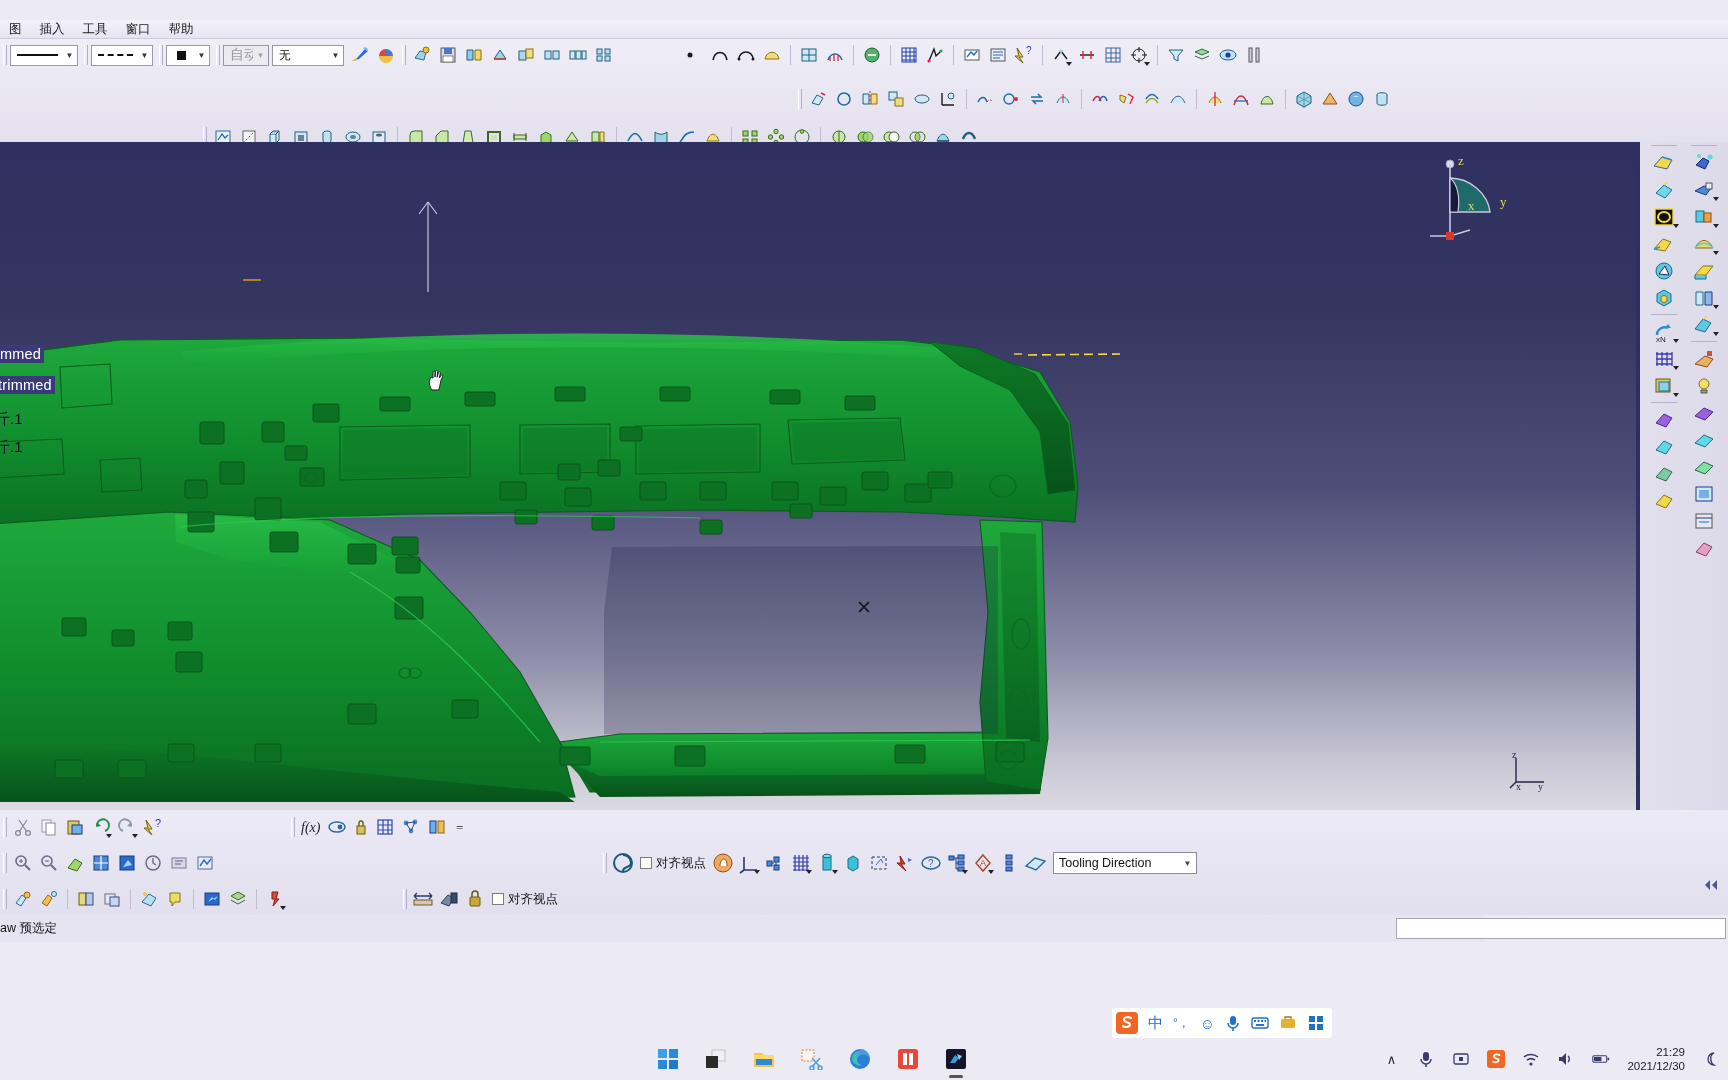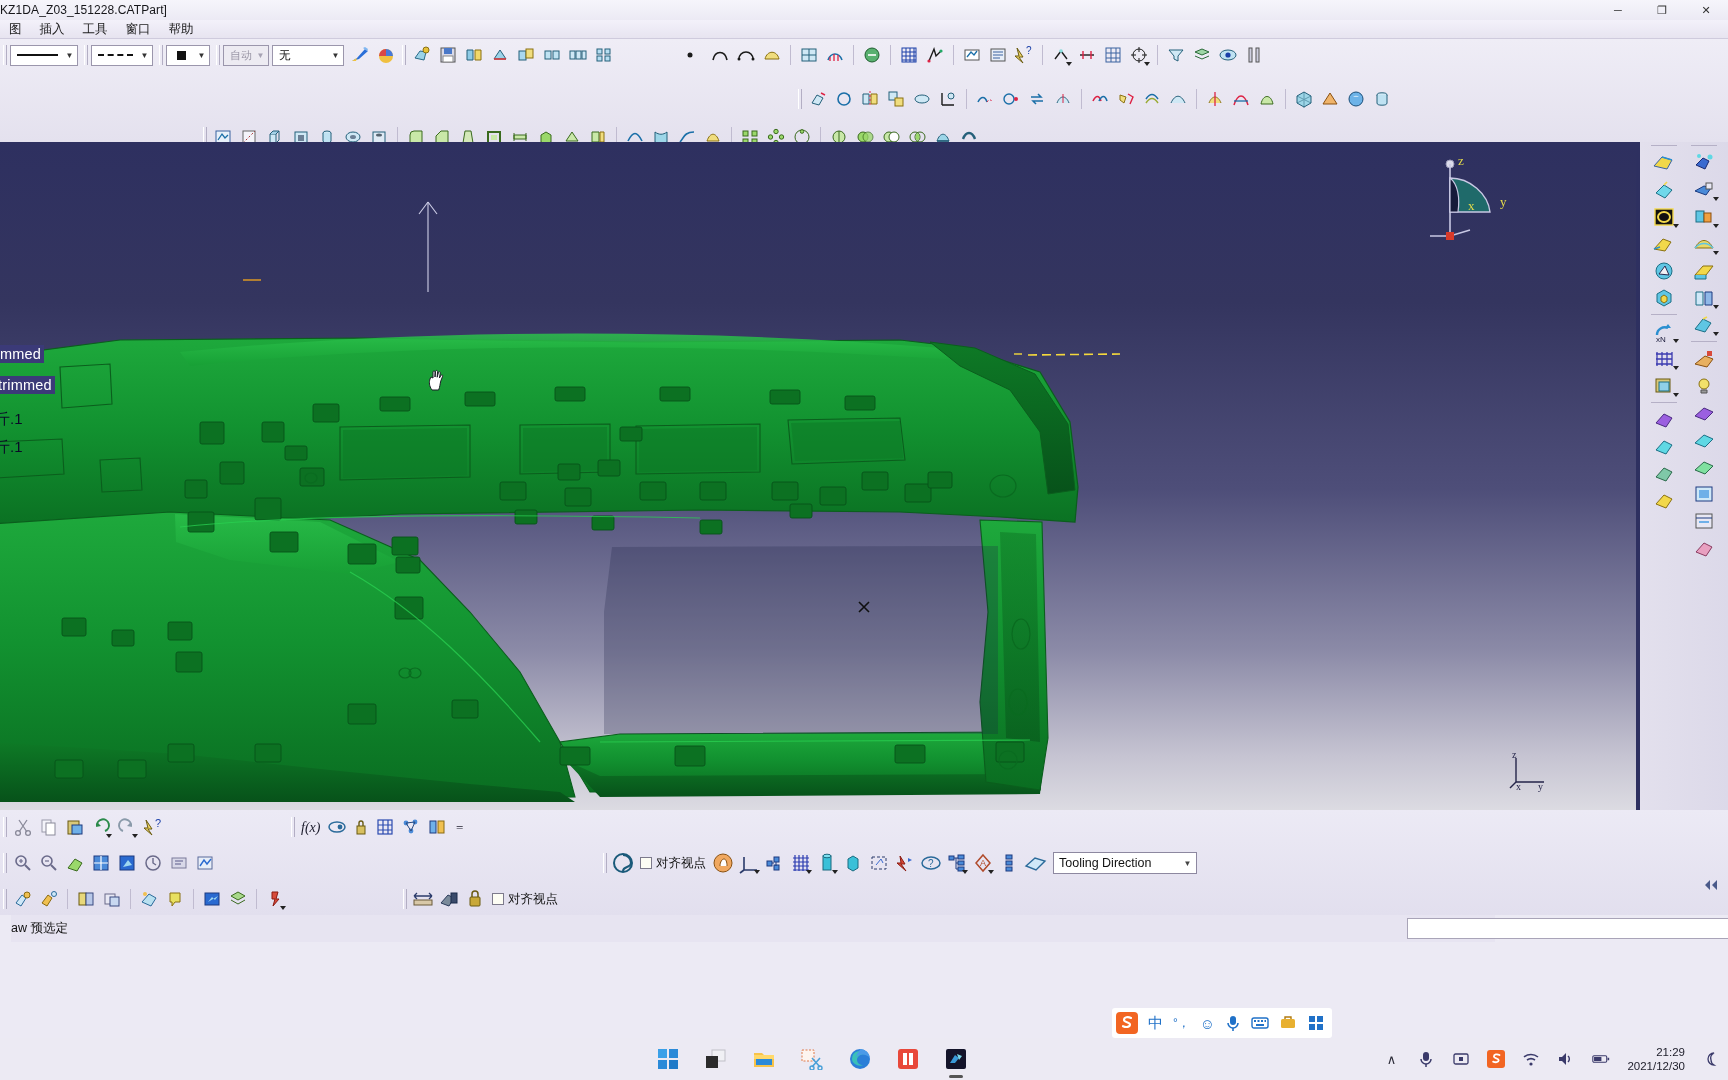--- a/index.html
+++ b/index.html
@@ -132,21 +132,21 @@
 
   .tool-dir-combo {
     width: 144px; height: 22px; border: 1px solid #8d88a0; background: #fff;
     display: flex; align-items: center; font-size: 12.5px; color: #111; margin-left: 5px; flex:0 0 auto;
   }
   .tool-dir-combo .cval { flex:1; padding-left: 5px; white-space: nowrap; }
   .tool-dir-combo .carw { width:17px; text-align:center; font-size:8px; color:#444;}
 
   
   .statusbar {
-    position: absolute; left: 11px; top: 915px; width: 1484px; height: 27px;
+    position: absolute; left: 0; top: 915px; width: 1484px; height: 27px;
     background: #e7e4f1; display:flex; align-items:center;
   }
   .status-text { font-size: 12.5px; color: #111; padding-left: 0px; white-space: nowrap; }
   .status-field {
     position: absolute; left: 1396px; top: 3px; width: 330px; height: 21px;
     background: #fff; border: 1px solid #a9a4b8;
   }
 
   
   .imebar {
@@ -169,28 +169,20 @@
   }
   .tray { position: absolute; right: 8px; top: 0; height: 42px; display:flex; align-items:center; gap: 17px; }
   .tray-ico { width: 18px; height: 18px; display:flex; align-items:center; justify-content:center; color:#2b2b37; }
   .clock { text-align: right; font-size: 11.5px; color: #1c1c28; line-height: 14px; }
 </style>
 </head>
 <body>
 
 <div id="app">
 
-  <div class="titlebar">
-    <span class="title-text">KZ1DA_Z03_151228.CATPart]</span>
-    <div class="win-btns">
-      <div class="win-btn">─</div>
-      <div class="win-btn">❐</div>
-      <div class="win-btn close">✕</div>
-    </div>
-  </div>
 
   <div class="menubar">
     <span class="menu-item">图</span>
     <span class="menu-item">插入</span>
     <span class="menu-item">工具</span>
     <span class="menu-item">窗口</span>
     <span class="menu-item">帮助</span>
   </div>
 
   <div class="toolbars">
@@ -213,21 +205,21 @@
       </div>
       <div class="grip"></div>
       <div class="combo" style="width:44px">
         <span class="cval">
             <span class="sq-sample"></span>
           </span>
           <span class="carw">▼</span>
       </div>
       <div class="grip"></div>
       <div class="combo disabled" style="width:46px">
-        <span class="cval" style="font-size:11px">自动</span>
+        <span class="cval" style="font-size:14px">自动</span>
         <span class="carw">▼</span>
       </div>
       <div class="combo" style="width:72px">
         <span class="cval">无</span>
         <span class="carw">▼</span>
       </div>
 
       <div class="ib">
         <svg width="20" height="20" viewBox="0 0 20 20">
             <path d="M2 16l5-3 8-9 3 2-9 8z" fill="#2b6fd8"></path>

